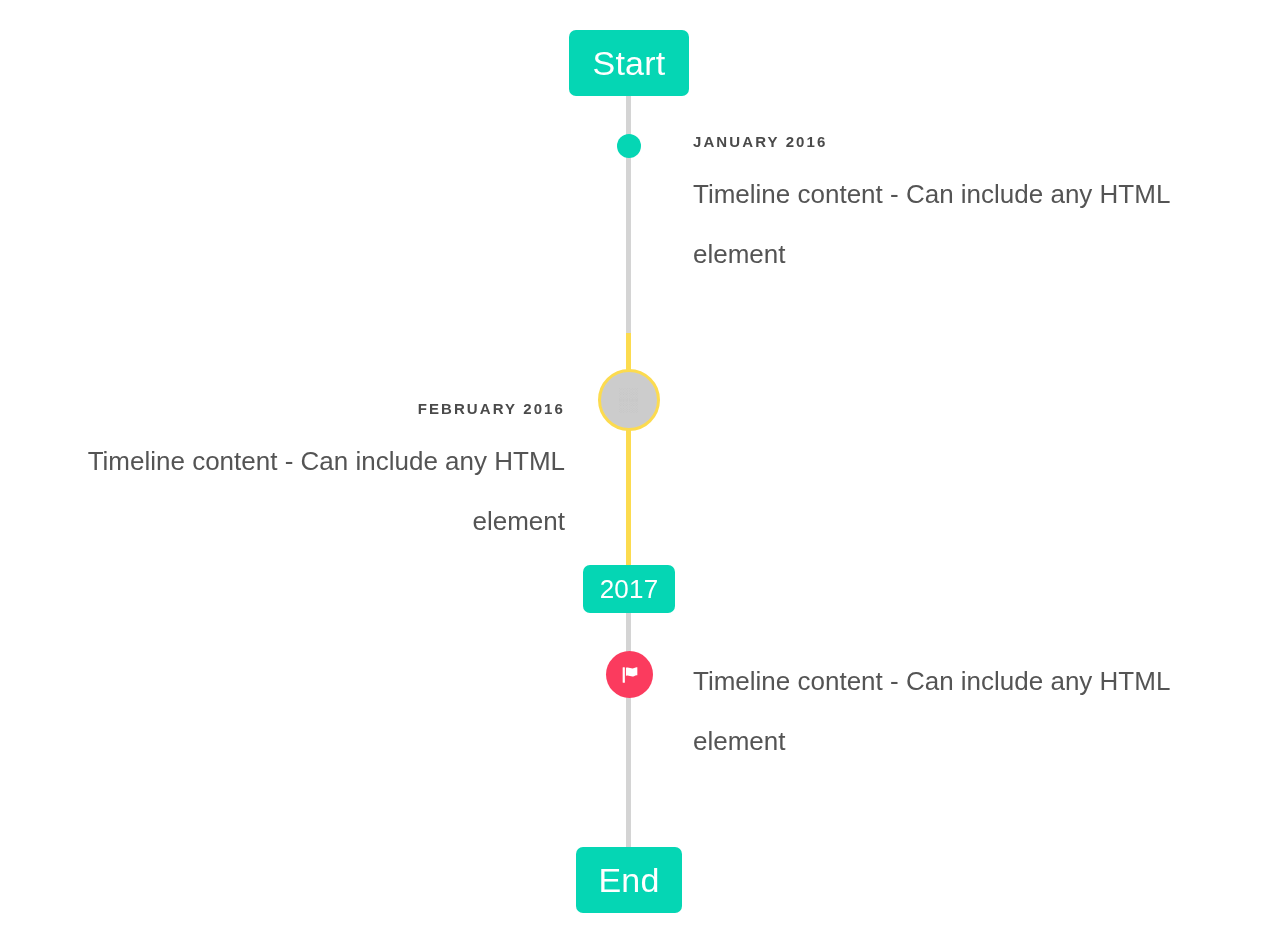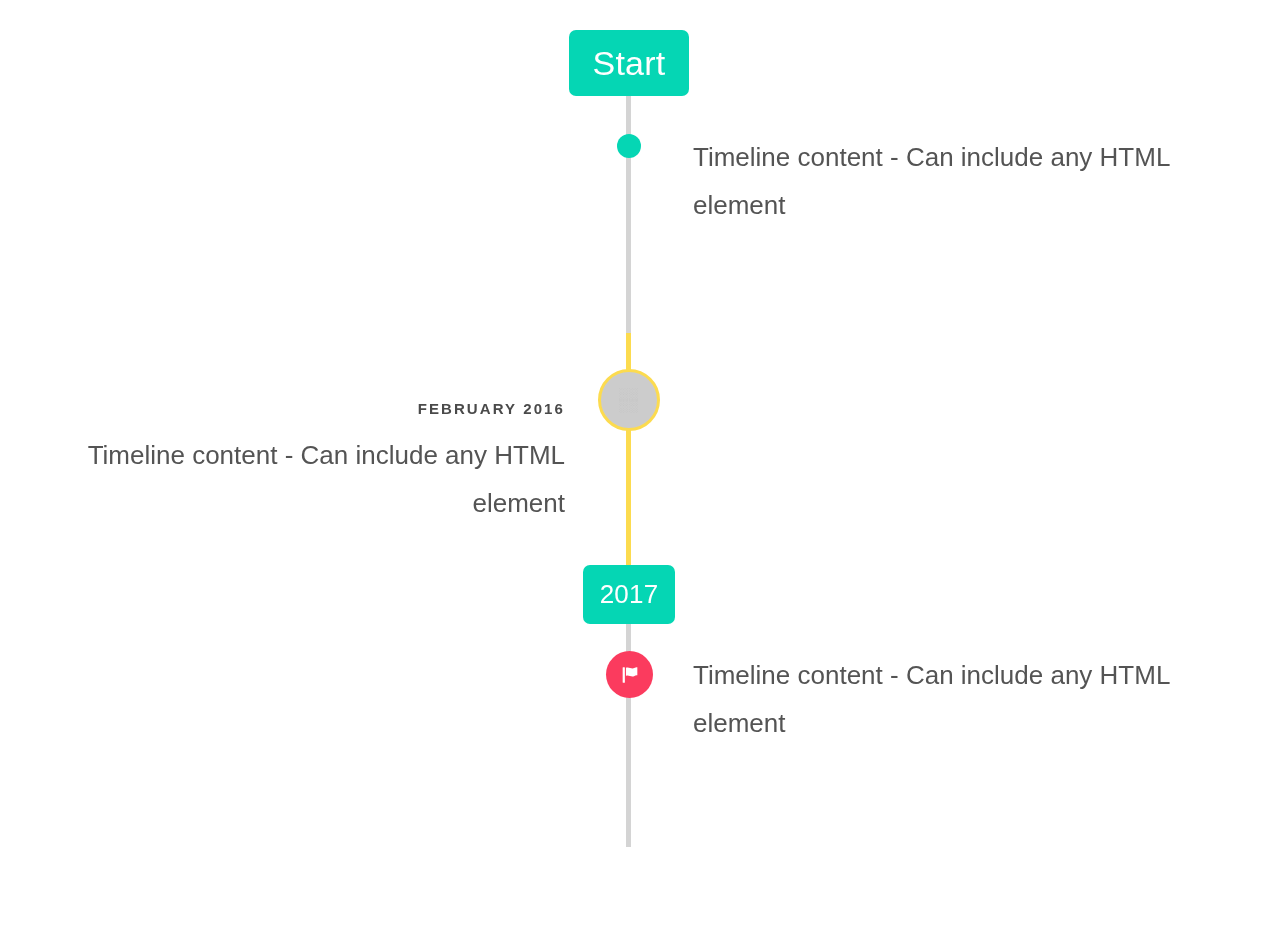--- a/index.html
+++ b/index.html
@@ -47,21 +47,21 @@
     z-index: 4;
   }
   .badge-start {
     left: 569px; top: 30px;
     width: 120px; height: 66px;
     font-size: 34px;
     text-align: center;
   }
   .badge-mid {
     left: 583px; top: 565px;
-    width: 92px; height: 59px;
+    width: 92px; height: 48px;
     font-size: 26px;
   }
   .badge-end {
     left: 576px; top: 847px;
     width: 106px; height: 66px;
     font-size: 34px;
   }
 
   
   .marker {
@@ -106,21 +106,21 @@
   .event-date {
     font-size: 15px;
     font-weight: bold;
     letter-spacing: 2.1px;
     color: #4a4a4a;
     text-transform: uppercase;
     margin: 0 0 14px 0;
   }
   .event-body {
     font-size: 26px;
-    line-height: 48px;
+    line-height: 60px;
     color: #545454;
     font-weight: 400;
     margin: 0;
   }
 
   .event-right { left: 693px; width: 540px; text-align: left; }
   .event-left  { left: 20px;  width: 545px; text-align: right; margin-top: 32px; }
 
   .event-jan   { top: 133px; }
   .event-feb   { top: 368px; }
@@ -132,20 +132,21 @@
 <div class="timeline">
 
   <div class="rail rail-gray-top"></div>
   <div class="rail rail-yellow"></div>
   <div class="rail rail-gray-mid"></div>
 
   <div class="badge badge-start">Start</div>
 
   <div class="marker marker-dot"></div>
   <div class="event event-right event-jan">
+    <p class="event-date">January 2016</p>
     <p class="event-body">Timeline content - Can include any HTML element</p>
   </div>
 
   <div class="marker marker-big">
     <span class="glyph-placeholder">░░
 ░░</span>
   </div>
   <div class="event event-left event-feb">
     <p class="event-date">February 2016</p>
     <p class="event-body">Timeline content - Can include any HTML element</p>
@@ -157,14 +158,15 @@
     <svg class="flag-icon" width="22" height="22" viewBox="0 0 24 24">
       <rect x="4" y="3.5" width="2.4" height="17" rx="0.6" fill="#ffffff"></rect>
       <path d="M7.6 4.2 C10.6 2.6 13.6 6.0 16.6 4.4 C18.0 3.7 19.0 3.4 20.0 3.6
                L20.0 12.4 C18.8 12.2 17.6 12.7 16.4 13.3 C13.5 14.8 10.5 11.6 7.6 13.0 Z" fill="#ffffff"></path>
     </svg>
   </div>
   <div class="event event-right event-mar">
     <p class="event-body">Timeline content - Can include any HTML element</p>
   </div>
 
+  <div class="badge badge-end">End</div>
 
 </div>
 
 </body></html>

